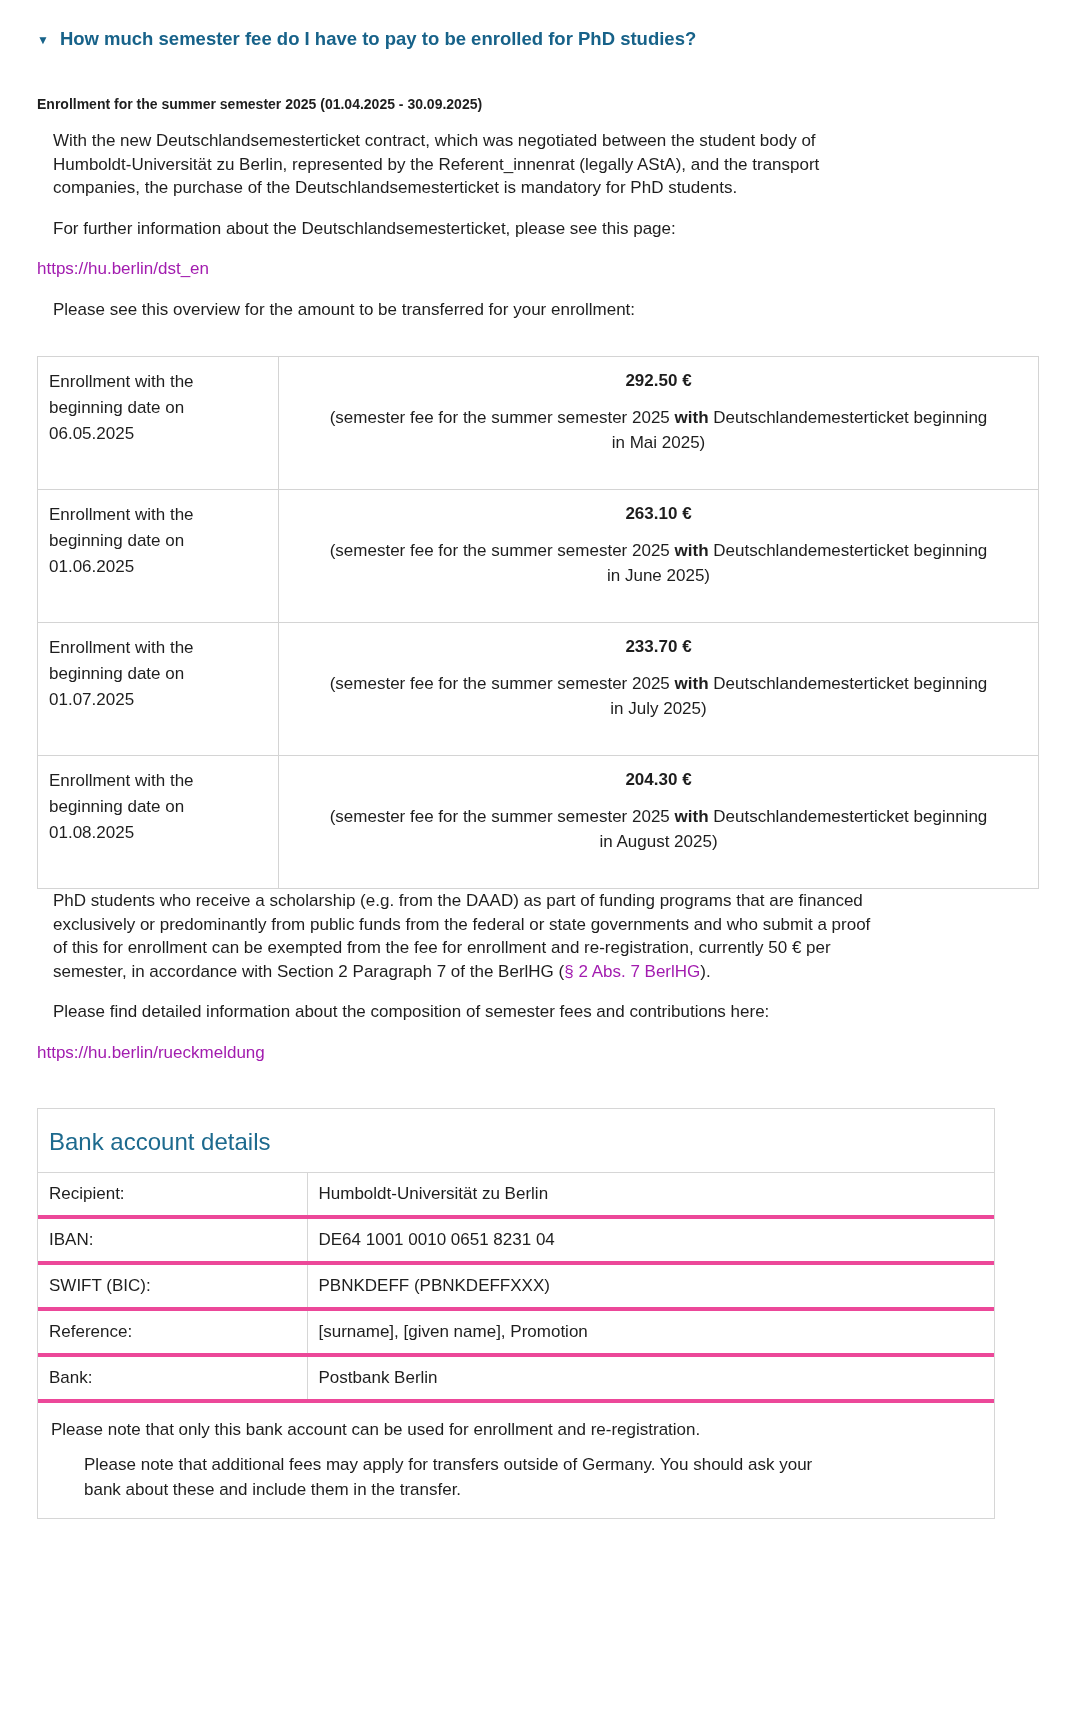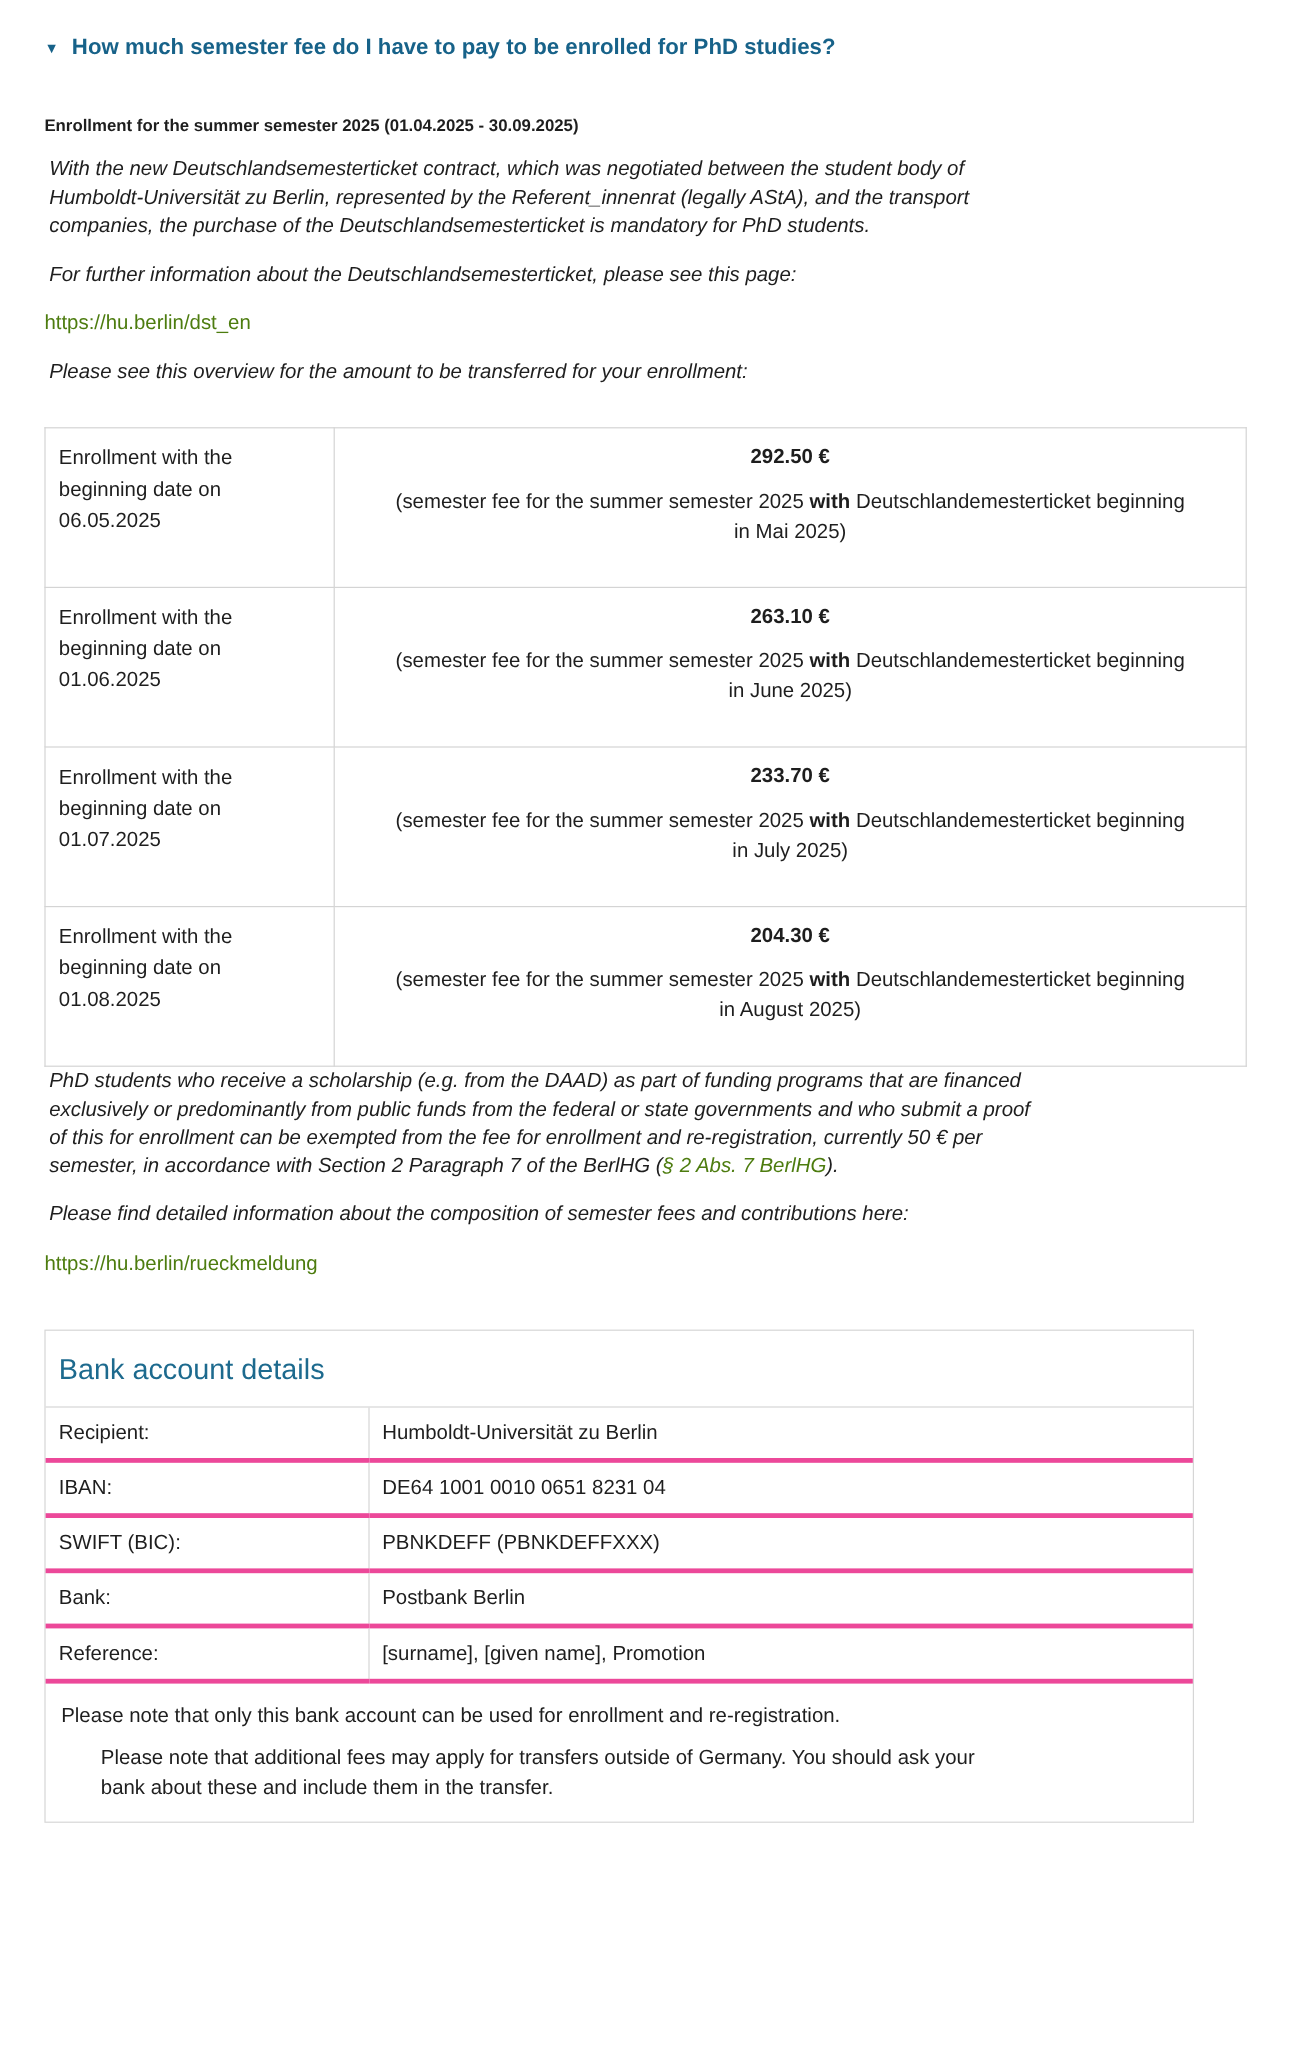--- a/index.html
+++ b/index.html
@@ -29,27 +29,26 @@
     top: 1px;
   }
 
   h3.section-heading {
     font-size: 14px;
     font-weight: bold;
     margin: 0 0 13px 0;
     line-height: 24px;
   }
   p.body-text {
-    margin: 0 0 17px 4px;
+    margin: 0 0 17px 16px;
     line-height: 23.5px;
     max-width: 820px;
-    font-style: italic;
   }
   a.text-link {
-    color: #4d7c0f;
+    color: #a21caf;
     text-decoration: none;
     cursor: pointer;
   }
   p.link-line { margin: 0 0 17px 0; line-height: 23.5px; }
 
   
   table.fee-table {
     border-collapse: collapse;
     width: 1002px;
     margin-top: 35px;
@@ -193,26 +192,26 @@
         </tr>
         <tr>
           <td class="bank-label">IBAN:</td>
           <td class="bank-value">DE64 1001 0010 0651 8231 04</td>
         </tr>
         <tr>
           <td class="bank-label">SWIFT (BIC):</td>
           <td class="bank-value">PBNKDEFF (PBNKDEFFXXX)</td>
         </tr>
         <tr>
+          <td class="bank-label">Reference:</td>
+          <td class="bank-value">[surname], [given name], Promotion</td>
+        </tr>
+        <tr>
           <td class="bank-label">Bank:</td>
           <td class="bank-value">Postbank Berlin</td>
-        </tr>
-        <tr>
-          <td class="bank-label">Reference:</td>
-          <td class="bank-value">[surname], [given name], Promotion</td>
         </tr>
         <tr class="bank-notes-row">
           <td colspan="2">
             <p class="bank-note">Please note that only this bank account can be used for enrollment and re-registration.</p>
             <p class="bank-note">Please note that additional fees may apply for transfers outside of Germany. You should ask your bank about these and include them in the transfer.</p>
           </td>
         </tr>
       </tbody>
     </table>
   </div>

